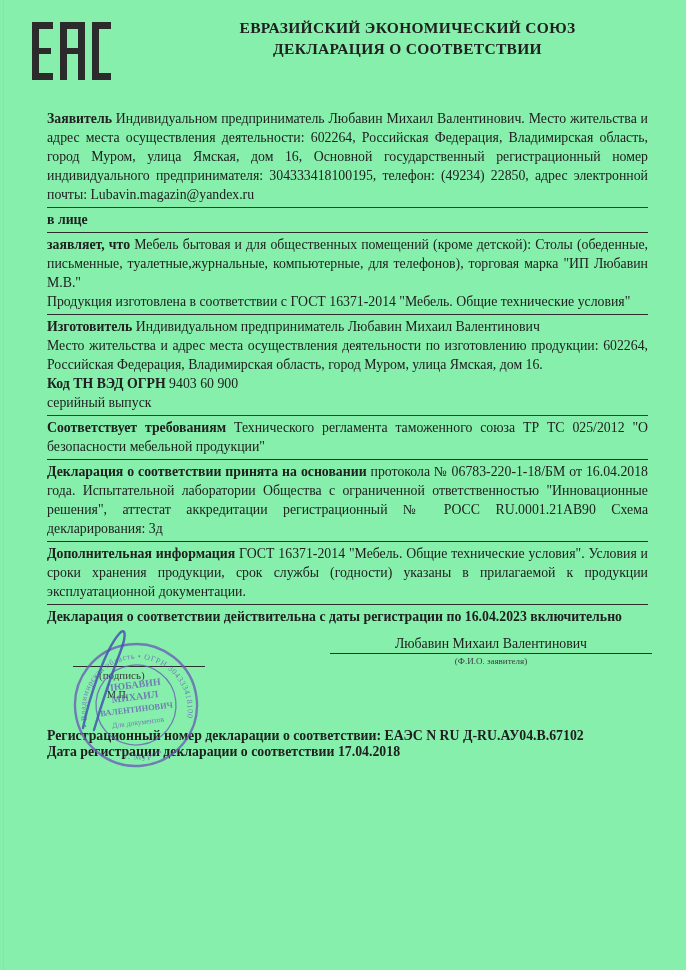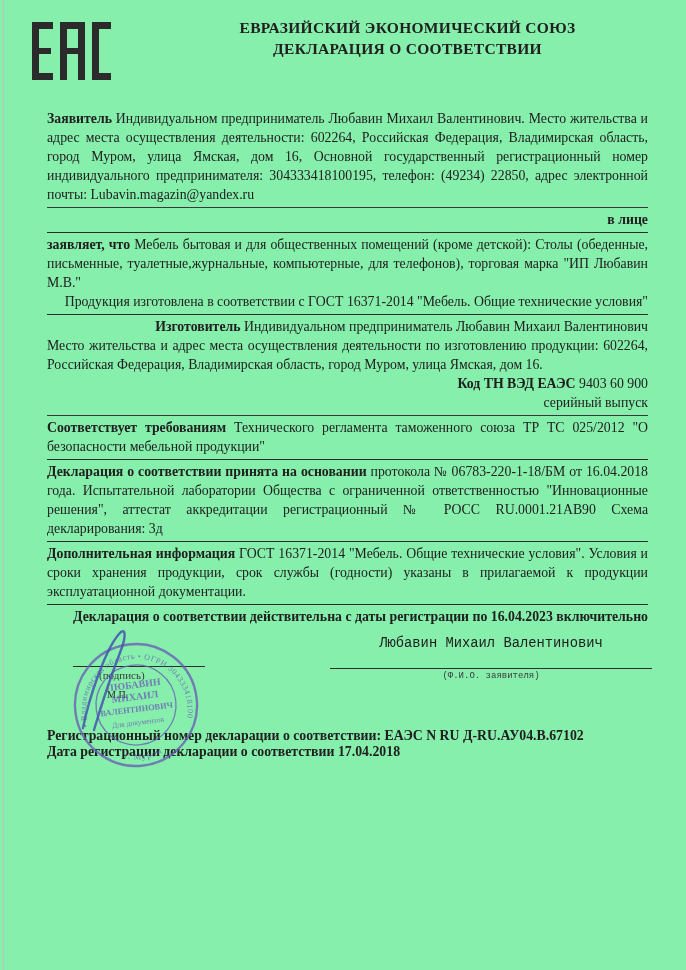--- a/index.html
+++ b/index.html
@@ -27,27 +27,27 @@
     line-height:20.5px;
     letter-spacing:.3px;
   }
 
   
   .para{font-size:13.8px;line-height:19px;text-align:justify;margin:0;}
   .b{font-weight:bold;}
   .rule{border-top:1.8px solid #2c2c2c;margin:3px 0 2px 0;height:0;}
   .rule.thin{border-top-width:1.1px;border-top-color:#3a3a3a;}
   .mt-app{margin-top:27px;}
-  .oneline{text-align:right;}
+  .oneline{text-align:left;}
 
   
   .sig-area{position:relative;height:78px;margin-top:8px;}
   .fio-block{position:absolute;left:283px;top:2px;width:322px;text-align:center;}
-  .fio-name{font-size:13.8px;border-bottom:1.6px solid #2e2e2e;padding-bottom:17px;font-family:Liberation Mono, monospace;}
-  .fio-caption{font-size:9px;color:#3c3c3c;padding-top:2px;font-family:Liberation Mono, monospace;}
+  .fio-name{font-size:13.8px;border-bottom:1.6px solid #2e2e2e;padding-bottom:1px;}
+  .fio-caption{font-size:9px;color:#3c3c3c;padding-top:2px;}
   .sign-line{position:absolute;left:26px;top:32px;width:132px;border-top:1.6px solid #2e2e2e;}
   .sign-caption{position:absolute;left:52px;top:35px;font-size:11px;color:#3c3c3c;}
   .mp-label{position:absolute;left:60px;top:55px;font-size:10px;color:#2a2a2a;}
   .stamp-svg{position:absolute;left:24px;top:6px;opacity:.78;transform:rotate(-7deg);pointer-events:none;}
   .signature-svg{position:absolute;left:14px;top:-10px;opacity:.85;pointer-events:none;}
 
   .reg{font-size:13.8px;font-weight:bold;margin:0;}
   .reg1{margin-top:16px;}
   .reg2{margin-top:0;}
 </style>
@@ -91,21 +91,21 @@
     <p class="para oneline"><span class="b">в лице</span></p>
     <div class="rule"></div>
 
     <p class="para"><span class="b">заявляет, что</span> <span>Мебель бытовая и для общественных помещений (кроме детской): Столы (обеденные, письменные, туалетные,журнальные, компьютерные, для телефонов), торговая марка "ИП Любавин М.В."</span></p>
     <p class="para oneline">Продукция изготовлена в соответствии с ГОСТ 16371-2014 "Мебель. Общие технические условия"</p>
     <div class="rule"></div>
 
     <p class="para oneline"><span class="b">Изготовитель</span> <span>Индивидуальном предприниматель Любавин Михаил Валентинович</span></p>
     <p class="para">Место жительства и адрес места осуществления деятельности по изготовлению продукции: 602264, Российская Федерация, Владимирская область, город Муром, улица Ямская, дом 16.</p>
 
-    <p class="para oneline"><span class="b">Код ТН ВЭД ЕАЭС</span> <span>9403 60 900</span></p>
+    <p class="para oneline"><span class="b">Код ТН ВЭД ОГРН</span> <span>9403 60 900</span></p>
     <p class="para oneline">серийный выпуск</p>
     <div class="rule thin"></div>
 
     <p class="para"><span class="b">Соответствует требованиям</span> <span>Технического регламента таможенного союза ТР ТС 025/2012 "О безопасности мебельной продукции"</span></p>
     <div class="rule"></div>
 
     <p class="para"><span class="b">Декларация о соответствии принята на основании</span> <span>протокола № 06783-220-1-18/БМ от 16.04.2018 года. Испытательной лаборатории Общества с ограниченной ответственностью "Инновационные решения", аттестат аккредитации регистрационный № РОСС RU.0001.21АВ90 Схема декларирования: 3д</span></p>
     <div class="rule"></div>
 
     <p class="para"><span class="b">Дополнительная информация</span> <span>ГОСТ 16371-2014 "Мебель. Общие технические условия". Условия и сроки хранения продукции, срок службы (годности) указаны в прилагаемой к продукции эксплуатационной документации.</span></p>

